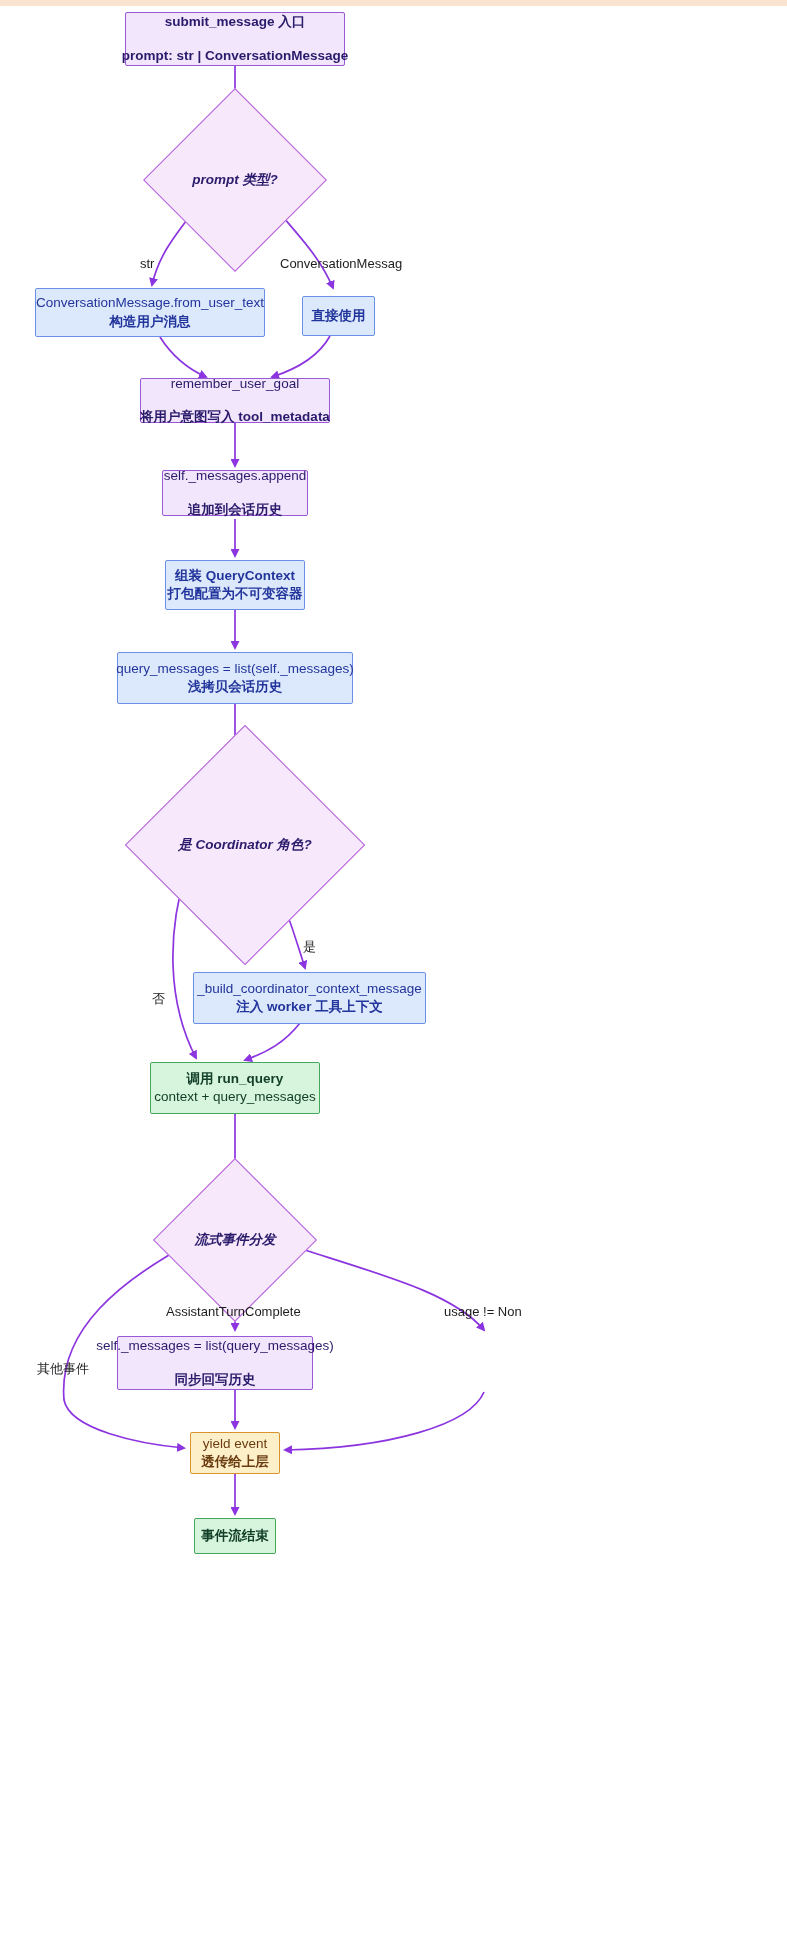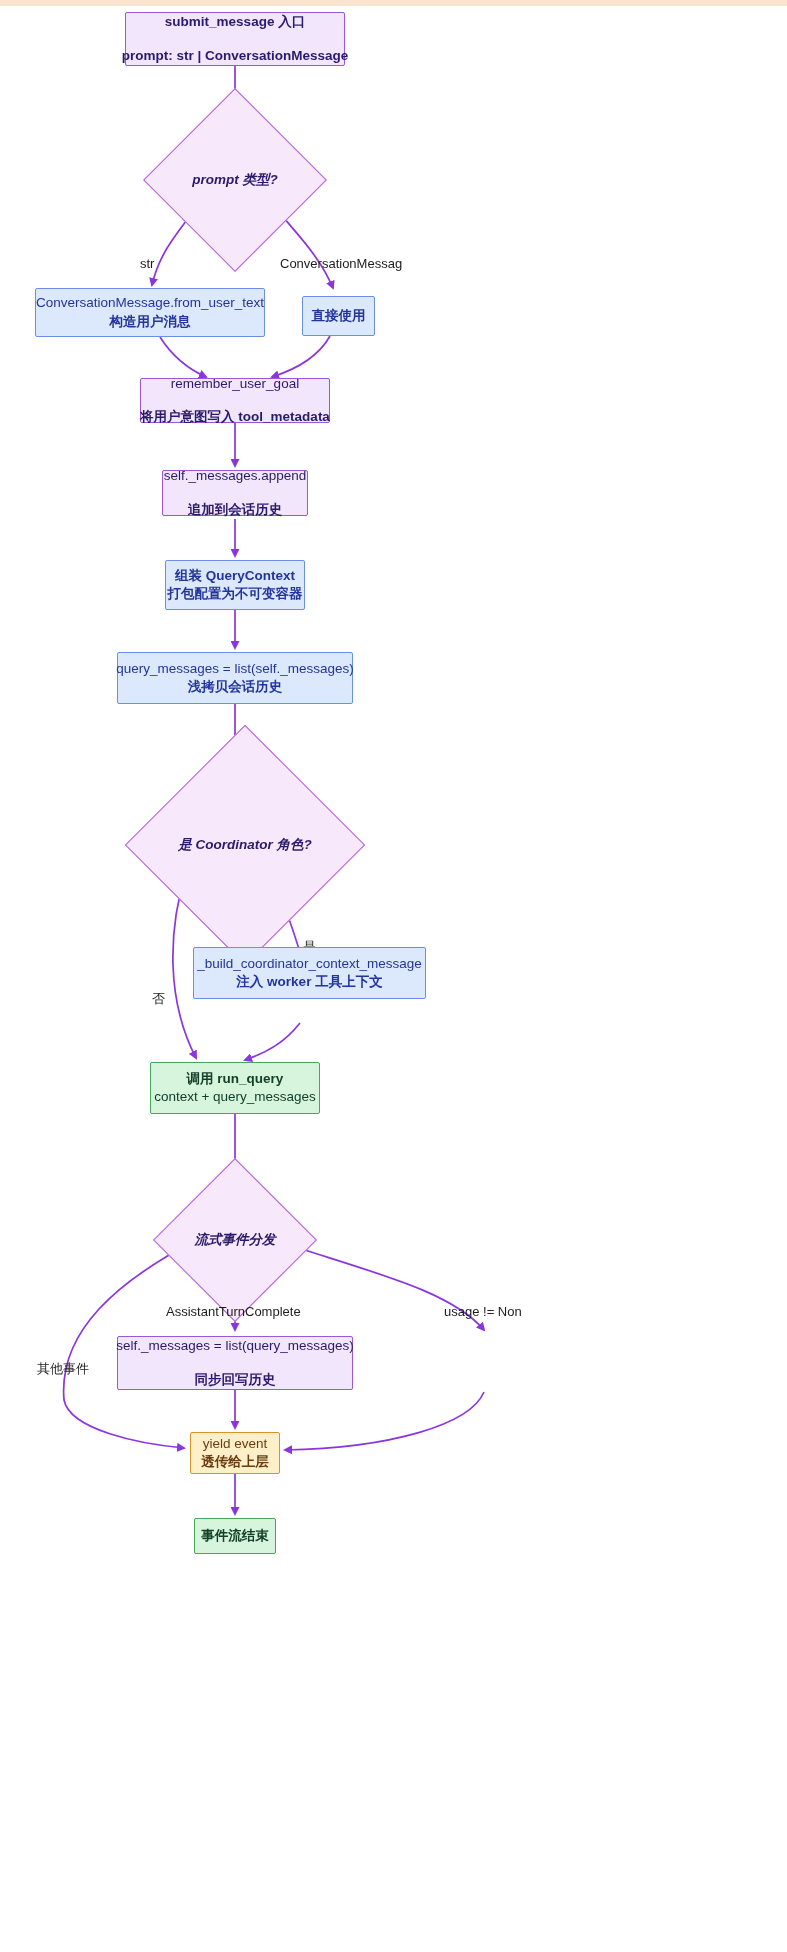--- a/index.html
+++ b/index.html
@@ -206,40 +206,40 @@
   </div>
 
   <div class="diamond" style="left:160px; top:760px; width:170px; height:170px;">
     <div class="shape"></div>
     <span class="dlabel">是 Coordinator 角色?</span>
   </div>
 
   <div class="edge-label" style="left:303px; top:938px;">是</div>
   <div class="edge-label" style="left:152px; top:990px;">否</div>
 
-  <div class="node n-blue" style="left:193px; top:947px; width:233px; height:52px;">
+  <div class="node n-blue" style="left:193px; top:972px; width:233px; height:52px;">
     <span class="l1">_build_coordinator_context_message</span>
     <span class="l2 b">注入 worker 工具上下文</span>
   </div>
 
   <div class="node n-green" style="left:150px; top:1062px; width:170px; height:52px;">
     <span class="l1 b">调用 run_query</span>
     <span class="l2">context + query_messages</span>
   </div>
 
   <div class="diamond" style="left:177px; top:1182px; width:116px; height:116px;">
     <div class="shape"></div>
     <span class="dlabel">流式事件分发</span>
   </div>
 
   <div class="edge-label" style="left:166px; top:1304px;">AssistantTurnComplete</div>
   <div class="edge-label" style="left:444px; top:1304px;">usage != Non</div>
   <div class="edge-label" style="left:37px; top:1360px;">其他事件</div>
 
-  <div class="node n-purple" style="left:117px; top:1336px; width:236px; height:54px;">
+  <div class="node n-purple" style="left:117px; top:1336px; width:196px; height:54px;">
     <span class="l1">self._messages = list(query_messages)</span>
     <span class="l2 b">同步回写历史</span>
   </div>
 
 
   <div class="node n-orange" style="left:190px; top:1432px; width:90px; height:42px;">
     <span class="l1">yield event</span>
     <span class="l2 b">透传给上层</span>
   </div>
 

